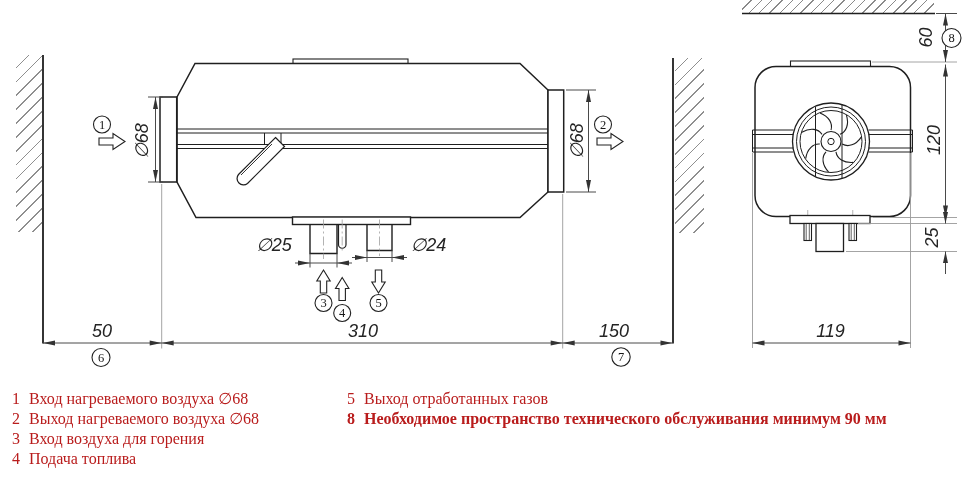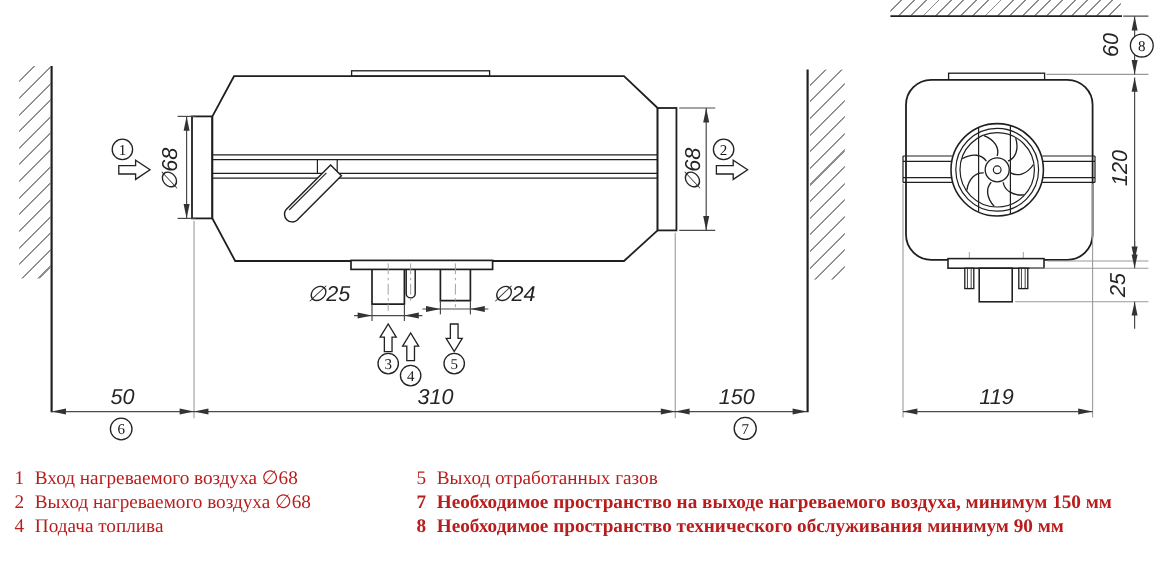--- a/index.html
+++ b/index.html
@@ -206,21 +206,21 @@
       <text class="callout" x="378.5" y="307.3">5</text>
       <text class="callout" x="101" y="361.8">6</text>
       <text class="callout" x="621" y="361.3">7</text>
       <text class="callout" x="951.5" y="42.3">8</text>
     </g>
   </svg>
 
   <div class="legend" style="left:12px;top:389px;">
     <div class="lrow"><span class="lnum">1</span><span>Вход нагреваемого воздуха ∅68</span></div>
     <div class="lrow"><span class="lnum">2</span><span>Выход нагреваемого воздуха ∅68</span></div>
+    <div class="lrow"><span class="lnum">3</span><span>Вход воздуха для горения</span></div>
     <div class="lrow"><span class="lnum">4</span><span>Подача топлива</span></div>
   </div>
   <div class="legend" style="left:347px;top:389px;">
     <div class="lrow"><span class="lnum">5</span><span>Выход отработанных газов</span></div>
-    <div class="lrow bold"><span class="lnum">7</span><span>Необходимое пространство на выходе нагреваемого воздуха, минимум 150 мм</span></div>
     <div class="lrow bold"><span class="lnum">8</span><span>Необходимое пространство технического обслуживания минимум 90 мм</span></div>
   </div>
 
 </div>
 
 </body></html>

